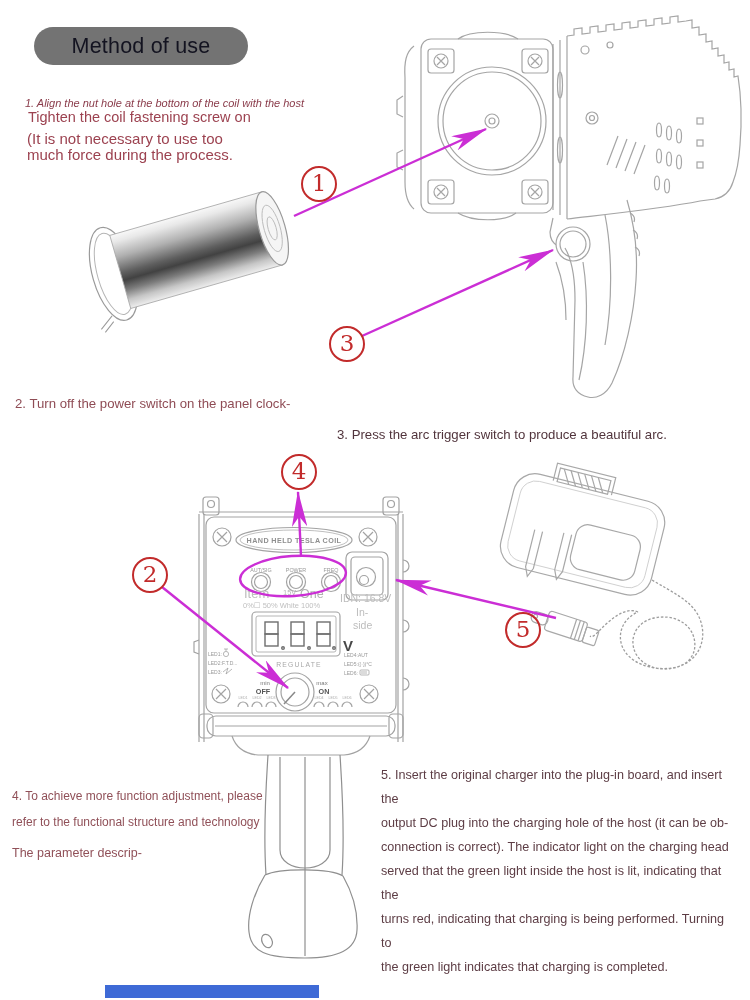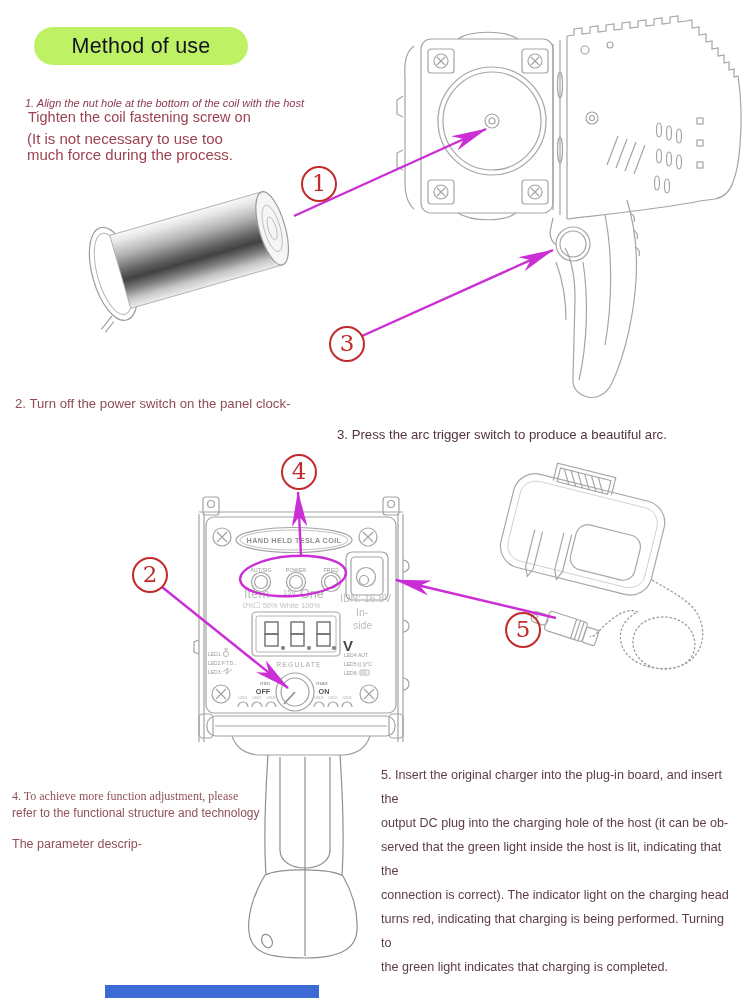--- a/index.html
+++ b/index.html
@@ -1,29 +1,29 @@
 <!DOCTYPE html>
 <html><head>
 <meta charset="utf-8">
 <style>
   html,body{margin:0;padding:0;background:#fff;}
   .page{position:relative;width:750px;height:1000px;background:#ffffff;overflow:hidden;
         font-family:"Liberation Sans",sans-serif;}
   .pill{position:absolute;left:34px;top:27px;width:214px;height:38px;border-radius:19px;
-        background:#bef264;display:flex;align-items:center;justify-content:center;}
+        background:#737373;display:flex;align-items:center;justify-content:center;}
   .pill span{font-size:21.5px;color:#131320;letter-spacing:0.2px;}
   .t{position:absolute;}
   .line{display:block;}
   .s1h{left:25px;top:97px;font-size:11px;color:#8a3b4a;font-style:italic;}
   .s1sub{left:28px;top:109px;font-size:14.5px;color:#9c4250;}
   .s1note{left:27px;top:131px;font-size:15px;line-height:15.5px;color:#9c4250;}
   .s2{left:15px;top:391px;font-size:13.2px;line-height:25.5px;color:#8f4c55;}
   .s3{left:337px;top:427px;font-size:13.2px;color:#51343c;}
   .s4{left:12px;top:789px;font-size:12px;color:#905058;}
-  .s4 .l1{margin-bottom:2px;font-family:Liberation Serif, serif;}
+  .s4 .l1{margin-bottom:12px;}
   .s4 .l2{margin-bottom:17px;}
   .s4 .l3{font-size:12.5px;margin-bottom:1px;}
   .s4 .l4{font-size:12.5px;}
   .s5{left:381px;top:763px;font-size:12.6px;line-height:24px;color:#5d3d45;width:350px;}
   .co{position:absolute;width:32px;height:32px;border:2.2px solid #c22b2b;border-radius:50%;
       color:#c22b2b;font-family:"DejaVu Serif",serif;font-size:23px;line-height:31px;
       text-align:center;background:rgba(255,255,255,0);}
   .art{position:absolute;left:0;top:0;}
   .bluebar{position:absolute;left:105px;top:985px;width:214px;height:13px;background:#3e6ad6;}
   svg text{font-family:"Liberation Sans",sans-serif;}
@@ -50,22 +50,22 @@
   <div class="t s3">3. Press the arc trigger switch to produce a beautiful arc.</div>
 
   <div class="t s4">
     <span class="line l1">4. To achieve more function adjustment, please</span>
     <span class="line l2">refer to the functional structure and technology</span>
     <span class="line l3">The parameter descrip-</span>
   </div>
   <div class="t s5">
     <span class="line">5. Insert the original charger into the plug-in board, and insert the</span>
     <span class="line">output DC plug into the charging hole of the host (it can be ob-</span>
+    <span class="line">connection is correct). The indicator light on the charging head</span>
     <span class="line">served that the green light inside the host is lit, indicating that the</span>
-    <span class="line">connection is correct). The indicator light on the charging head</span>
     <span class="line">turns red, indicating that charging is being performed. Turning to</span>
     <span class="line">the green light indicates that charging is completed.</span>
   </div>
 
   <svg class="art" width="750" height="1000" viewBox="0 0 750 1000">
     <defs>
       <linearGradient id="coilGrad" x1="0" y1="0" x2="0" y2="1">
         <stop offset="0" stop-color="#f8f8f8"></stop>
           <stop offset="0.10" stop-color="#e8e8e8"></stop>
         <stop offset="0.30" stop-color="#b0b0b0"></stop>

